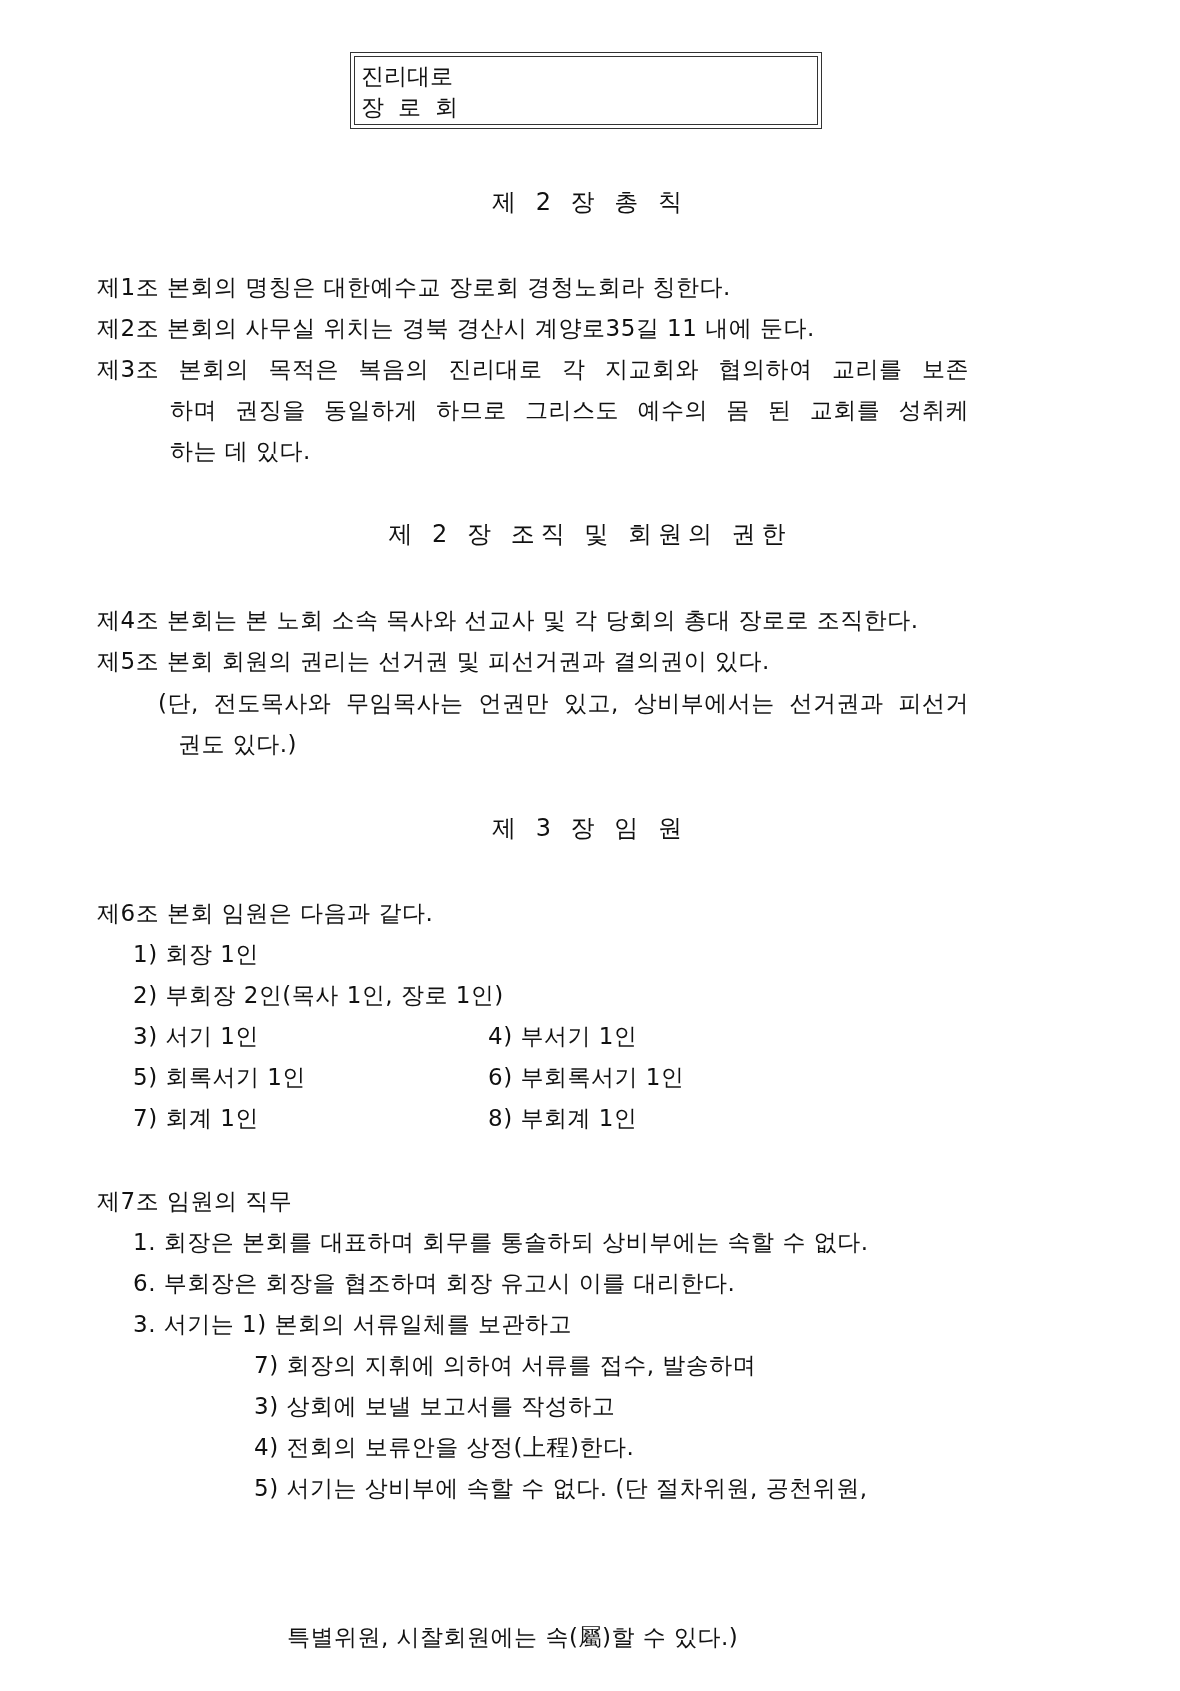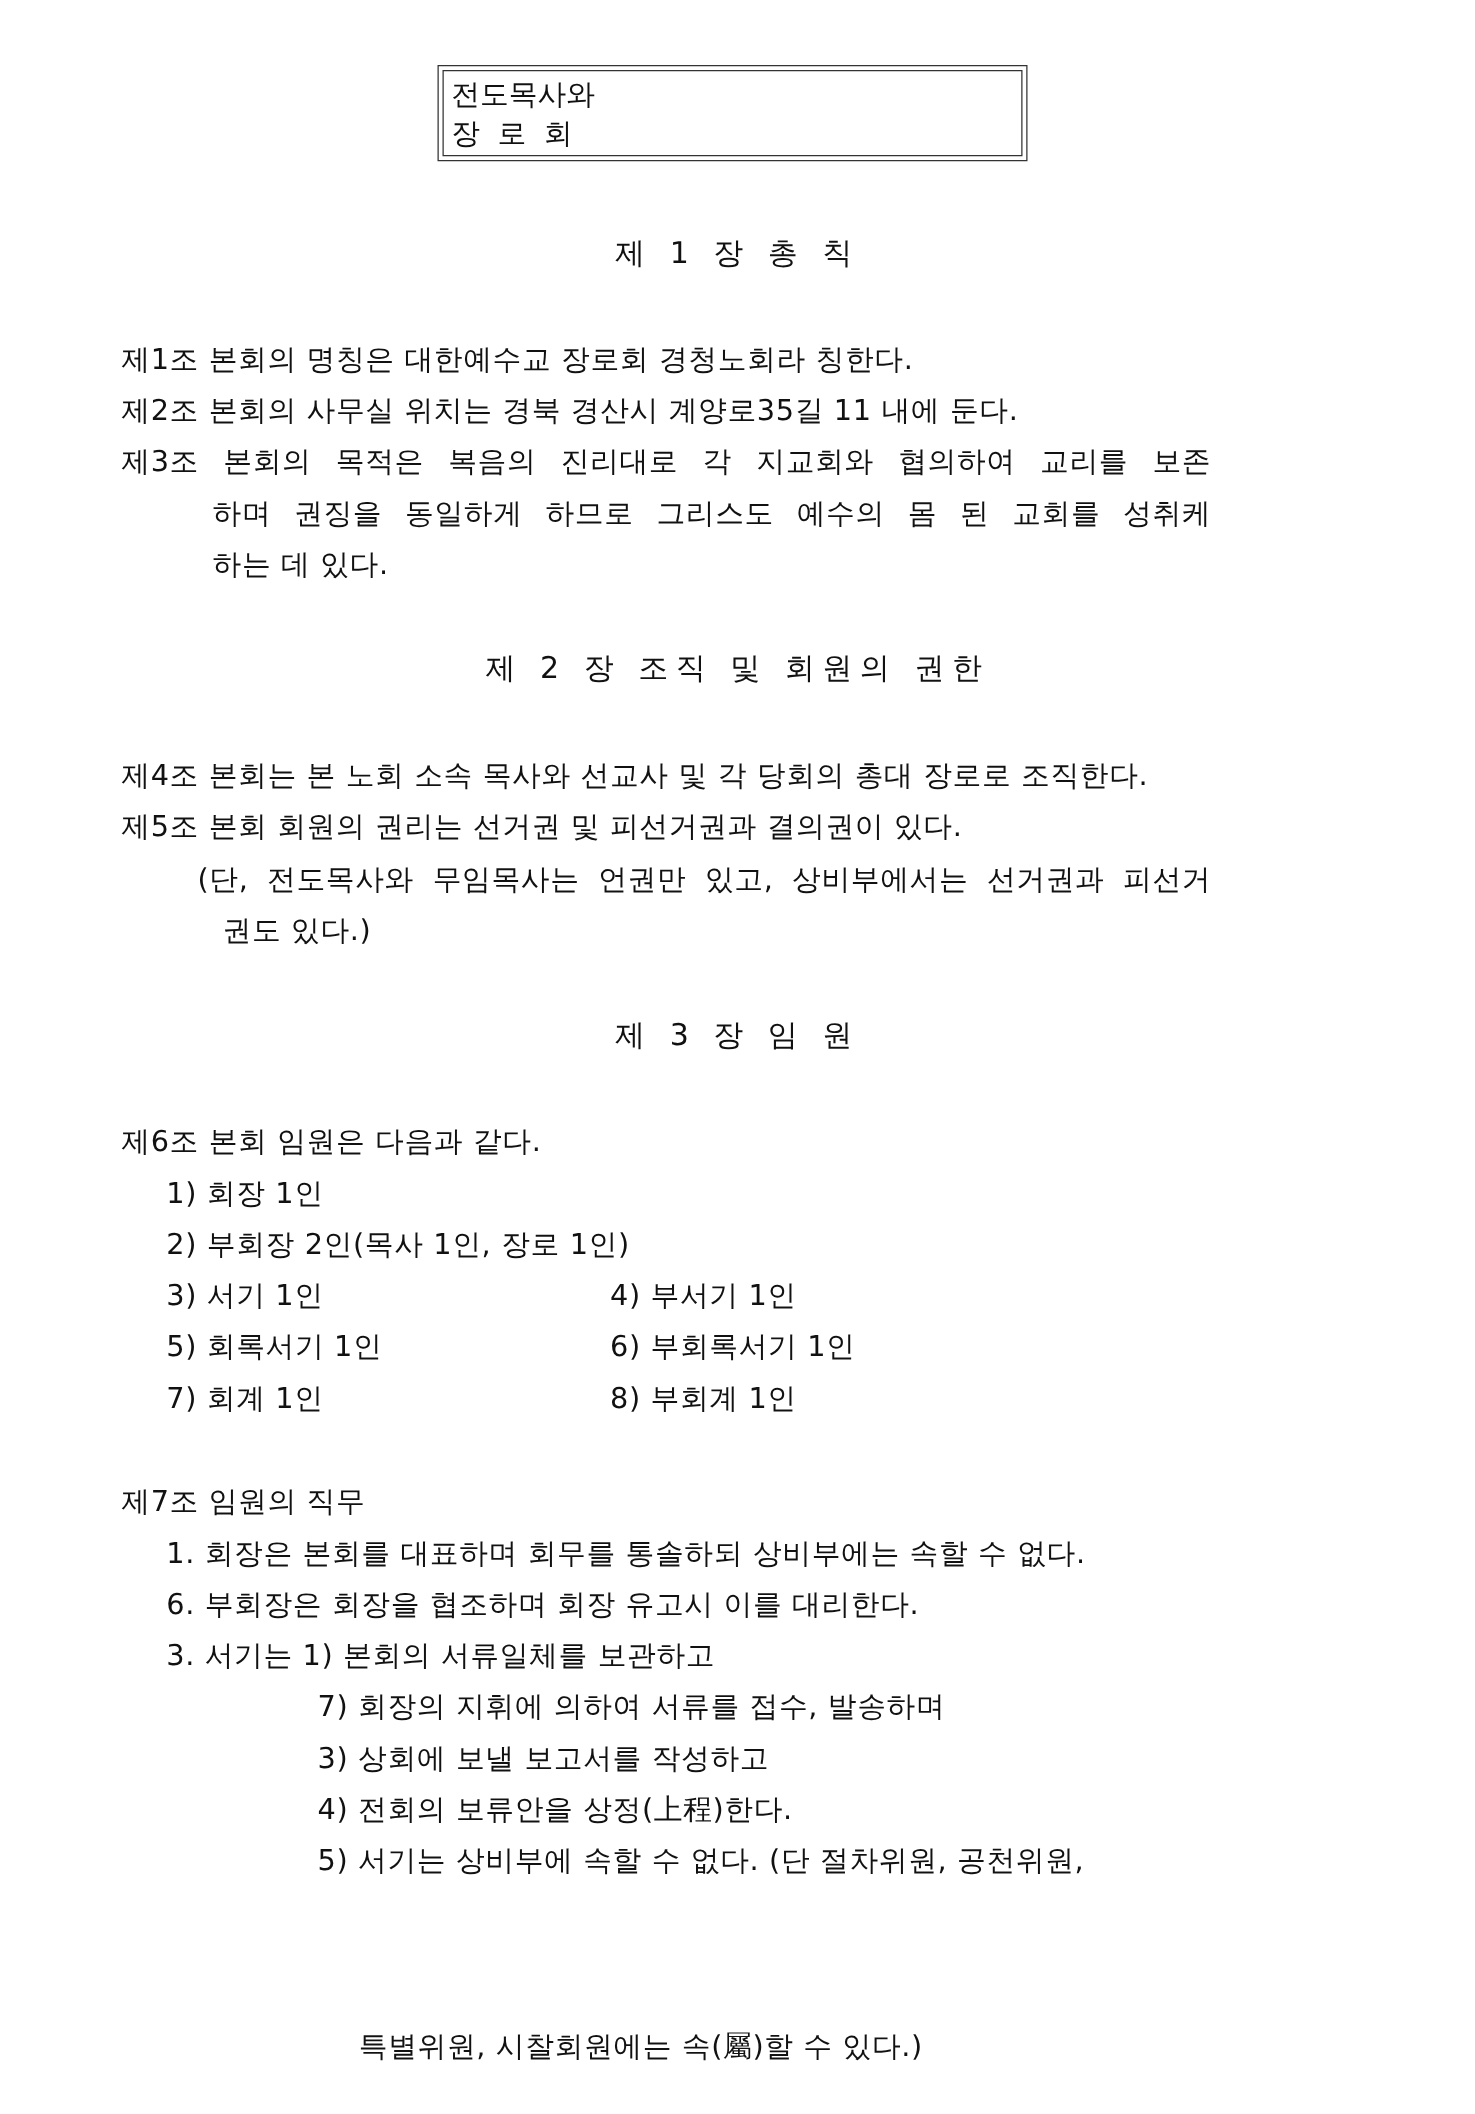--- a/index.html
+++ b/index.html
@@ -13,27 +13,27 @@
   .chapter{position:absolute;left:0;width:1180px;text-align:center;font-size:24px;letter-spacing:6px;}
   .line{position:absolute;font-size:23px;white-space:nowrap;letter-spacing:0.5px;}
   .justify{text-align:justify;text-align-last:justify;white-space:normal;}
 </style>
 </head>
 <body>
 
 <div class="title-box">
   <div class="title-inner">
     <div class="title-small">
-      <div>전도목사와</div>
+      <div>진리대로</div>
       <div class="row2">장로회</div>
     </div>
   </div>
 </div>
 
-<div class="chapter" style="top:186px;">제 1 장 총   칙</div>
+<div class="chapter" style="top:186px;">제 2 장 총   칙</div>
 
 <div class="line" style="left:97px;top:272px;">제1조 본회의 명칭은 대한예수교 장로회 경청노회라 칭한다.</div>
 <div class="line" style="left:97px;top:313px;">제2조 본회의 사무실 위치는 경북 경산시 계양로35길 11 내에 둔다.</div>
 <div class="line justify" style="left:97px;top:354px;width:872px;">제3조 본회의 목적은 복음의 진리대로 각 지교회와 협의하여 교리를 보존</div>
 <div class="line justify" style="left:170px;top:395px;width:799px;">하며 권징을 동일하게 하므로 그리스도 예수의 몸 된 교회를 성취케</div>
 <div class="line" style="left:170px;top:436px;">하는 데 있다.</div>
 
 <div class="chapter" style="top:518px;">제 2 장  조직 및 회원의 권한</div>
 
 <div class="line" style="left:97px;top:605px;">제4조 본회는 본 노회 소속 목사와 선교사 및 각 당회의 총대 장로로 조직한다.</div>

